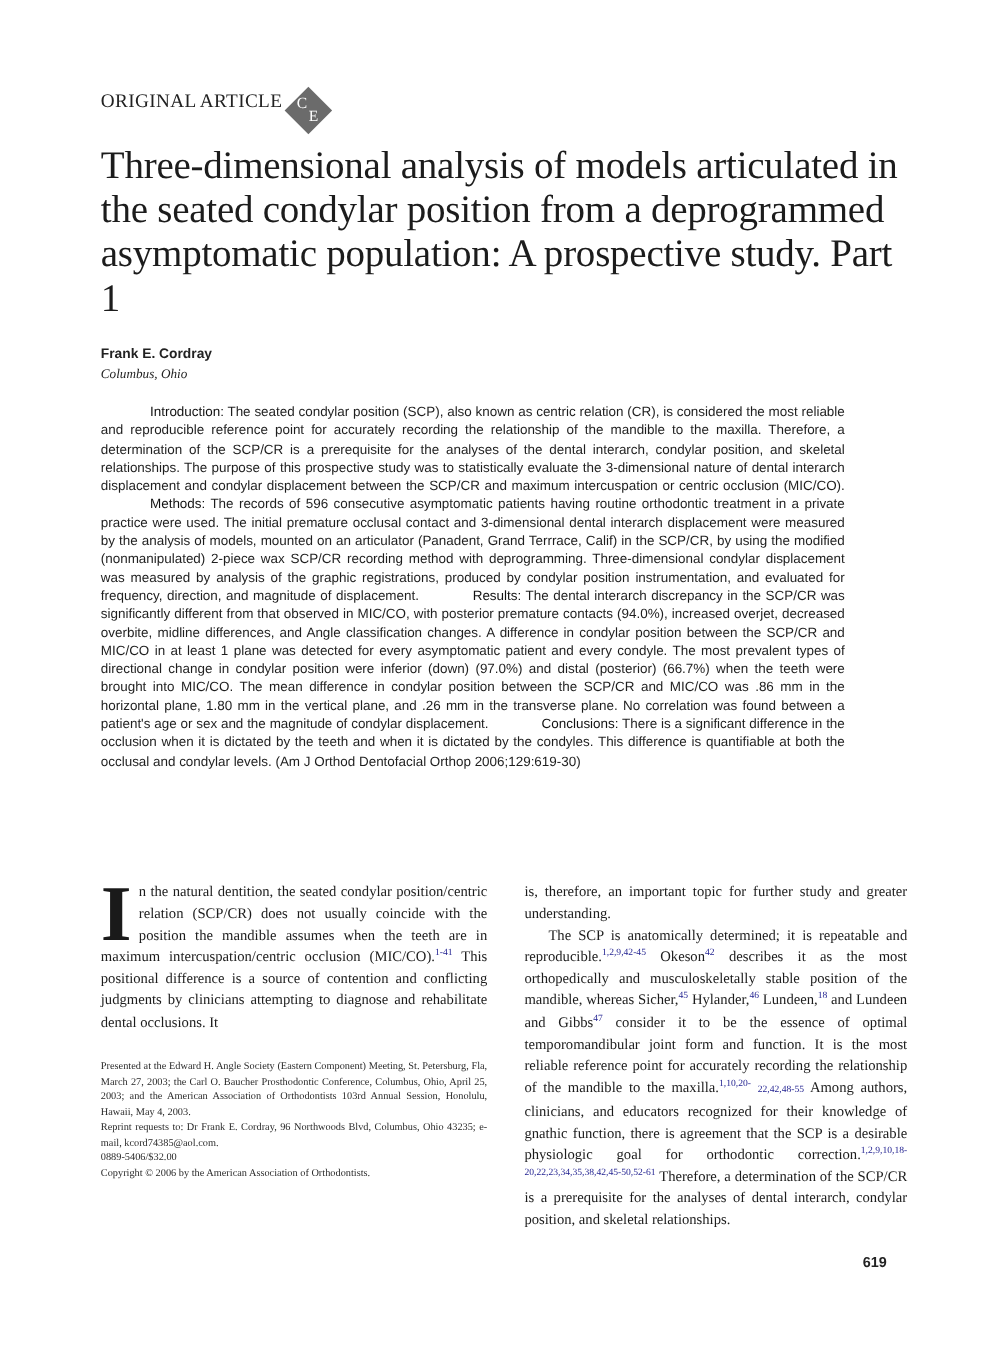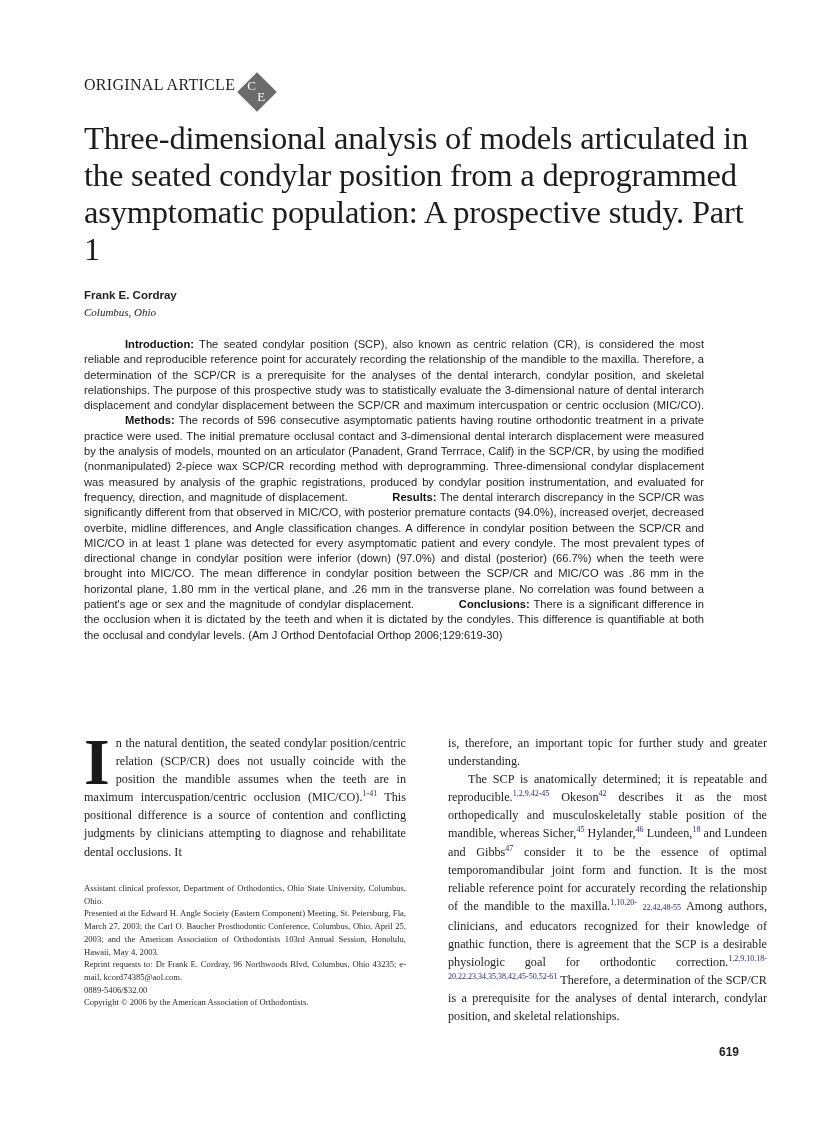--- a/index.html
+++ b/index.html
@@ -12,25 +12,25 @@
   .ce-diamond { position: absolute; left: 6px; top: 6px; width: 28px; height: 28px; background: #6b6b6b; transform: rotate(45deg); }
   .ce-c { position: absolute; left: 10px; top: 6px; font-family: "Liberation Serif", serif; font-size: 13px; color: #fff; }
   .ce-e { position: absolute; left: 20px; top: 17px; font-family: "Liberation Serif", serif; font-size: 13px; color: #fff; }
 
   .title { position: absolute; left: 84px; top: 120px; width: 680px; font-family: "Liberation Serif", serif; font-size: 32.5px; line-height: 37px; color: #1c1c1c; margin: 0; font-weight: normal; letter-spacing: -0.2px; }
 
   .author { position: absolute; left: 84px; top: 289px; font-family: "Liberation Sans", sans-serif; font-size: 11.5px; font-weight: bold; color: #222; }
   .affil { position: absolute; left: 84px; top: 306px; font-family: "Liberation Serif", serif; font-size: 11px; font-style: italic; color: #222; }
 
   .abstract { position: absolute; left: 84px; top: 337px; width: 620px; font-family: "Liberation Sans", sans-serif; font-size: 11.2px; line-height: 15.3px; text-align: justify; color: #1e1e1e; margin: 0; }
-  .abstract b { font-weight: bold; color: #111; padding-left: 41px; }
+  .abstract b { font-weight: normal; color: #111; padding-left: 41px; }
 
   .col { position: absolute; top: 734px; width: 322px; font-family: "Liberation Serif", serif; font-size: 12.2px; line-height: 18.1px; text-align: justify; color: #1c1c1c; }
   .col-left { left: 84px; }
-  .col-right { left: 448px; width: 319px; }
+  .col-right { left: 437px; width: 319px; }
   .col p { margin: 0; }
   .indent { text-indent: 20px; }
   .dropcap { float: left; font-family: "Liberation Serif", serif; font-size: 66px; line-height: 52px; margin: 2px 6px 0 0; color: #1a1a1a; font-weight: bold; }
   sup, .ref { font-size: 8px; color: #1f1f8f; vertical-align: super; line-height: 0; }
   .ref-inline { font-size: 8px; color: #1f1f8f; }
 
   .footnotes { position: absolute; left: 84px; top: 882px; width: 322px; font-family: "Liberation Serif", serif; font-size: 8.6px; line-height: 12.7px; color: #2a2a2a; text-align: justify; }
   .footnotes div { margin: 0; }
 
   .page-number { position: absolute; left: 719px; top: 1045px; font-family: Liberation Sans, sans-serif; font-size: 12px; font-weight: bold; color: #222; }
@@ -54,21 +54,20 @@
   <div class="author">Frank E. Cordray</div>
   <div class="affil">Columbus, Ohio</div>
 
   <p class="abstract"><b>Introduction:</b><span> The seated condylar position (SCP), also known as centric relation (CR), is considered the most reliable and reproducible reference point for accurately recording the relationship of the mandible to the maxilla. Therefore, a determination of the SCP/CR is a prerequisite for the analyses of the dental interarch, condylar position, and skeletal relationships. The purpose of this prospective study was to statistically evaluate the 3-dimensional nature of dental interarch displacement and condylar displacement between the SCP/CR and maximum intercuspation or centric occlusion (MIC/CO). </span><b>Methods:</b><span> The records of 596 consecutive asymptomatic patients having routine orthodontic treatment in a private practice were used. The initial premature occlusal contact and 3-dimensional dental interarch displacement were measured by the analysis of models, mounted on an articulator (Panadent, Grand Terrrace, Calif) in the SCP/CR, by using the modified (nonmanipulated) 2-piece wax SCP/CR recording method with deprogramming. Three-dimensional condylar displacement was measured by analysis of the graphic registrations, produced by condylar position instrumentation, and evaluated for frequency, direction, and magnitude of displacement. </span><b>Results:</b><span> The dental interarch discrepancy in the SCP/CR was significantly different from that observed in MIC/CO, with posterior premature contacts (94.0%), increased overjet, decreased overbite, midline differences, and Angle classification changes. A difference in condylar position between the SCP/CR and MIC/CO in at least 1 plane was detected for every asymptomatic patient and every condyle. The most prevalent types of directional change in condylar position were inferior (down) (97.0%) and distal (posterior) (66.7%) when the teeth were brought into MIC/CO. The mean difference in condylar position between the SCP/CR and MIC/CO was .86 mm in the horizontal plane, 1.80 mm in the vertical plane, and .26 mm in the transverse plane. No correlation was found between a patient's age or sex and the magnitude of condylar displacement. </span><b>Conclusions:</b><span> There is a significant difference in the occlusion when it is dictated by the teeth and when it is dictated by the condyles. This difference is quantifiable at both the occlusal and condylar levels. (Am J Orthod Dentofacial Orthop 2006;129:619-30)</span></p>
 
   <div class="col col-left">
     <p><span class="dropcap">I</span><span>n the natural dentition, the seated condylar position/centric relation (SCP/CR) does not usually coincide with the position the mandible assumes when the teeth are in maximum intercuspation/centric occlusion (MIC/CO).</span><sup>1-41</sup><span> This positional difference is a source of contention and conflicting judgments by clinicians attempting to diagnose and rehabilitate dental occlusions. It</span></p>
   </div>
 
   <div class="footnotes">
-    <div>Assistant clinical professor, Department of Orthodontics, Ohio State University, Columbus, Ohio.</div>
     <div>Presented at the Edward H. Angle Society (Eastern Component) Meeting, St. Petersburg, Fla, March 27, 2003; the Carl O. Baucher Prosthodontic Conference, Columbus, Ohio, April 25, 2003; and the American Association of Orthodontists 103rd Annual Session, Honolulu, Hawaii, May 4, 2003.</div>
     <div>Reprint requests to: Dr Frank E. Cordray, 96 Northwoods Blvd, Columbus, Ohio 43235; e-mail, kcord74385@aol.com.</div>
     <div>0889-5406/$32.00</div>
     <div>Copyright © 2006 by the American Association of Orthodontists.</div>
   </div>
 
   <div class="col col-right">
     <p>is, therefore, an important topic for further study and greater understanding.</p>
     <p class="indent"><span>The SCP is anatomically determined; it is repeatable and reproducible.</span><sup>1,2,9,42-45</sup><span> Okeson</span><sup>42</sup><span> describes it as the most orthopedically and musculoskeletally stable position of the mandible, whereas Sicher,</span><sup>45</sup><span> Hylander,</span><sup>46</sup><span> Lundeen,</span><sup>18</sup><span> and Lundeen and Gibbs</span><sup>47</sup><span> consider it to be the essence of optimal temporomandibular joint form and function. It is the most reliable reference point for accurately recording the relationship of the mandible to the maxilla.</span><sup>1,10,20-</sup> <span class="ref-inline">22,42,48-55</span><span> Among authors, clinicians, and educators recognized for their knowledge of gnathic function, there is agreement that the SCP is a desirable physiologic goal for orthodontic correction.</span><sup>1,2,9,10,18-20,22,23,34,35,38,42,45-50,52-61</sup><span> Therefore, a determination of the SCP/CR is a prerequisite for the analyses of dental interarch, condylar position, and skeletal relationships.</span></p>
   </div>

